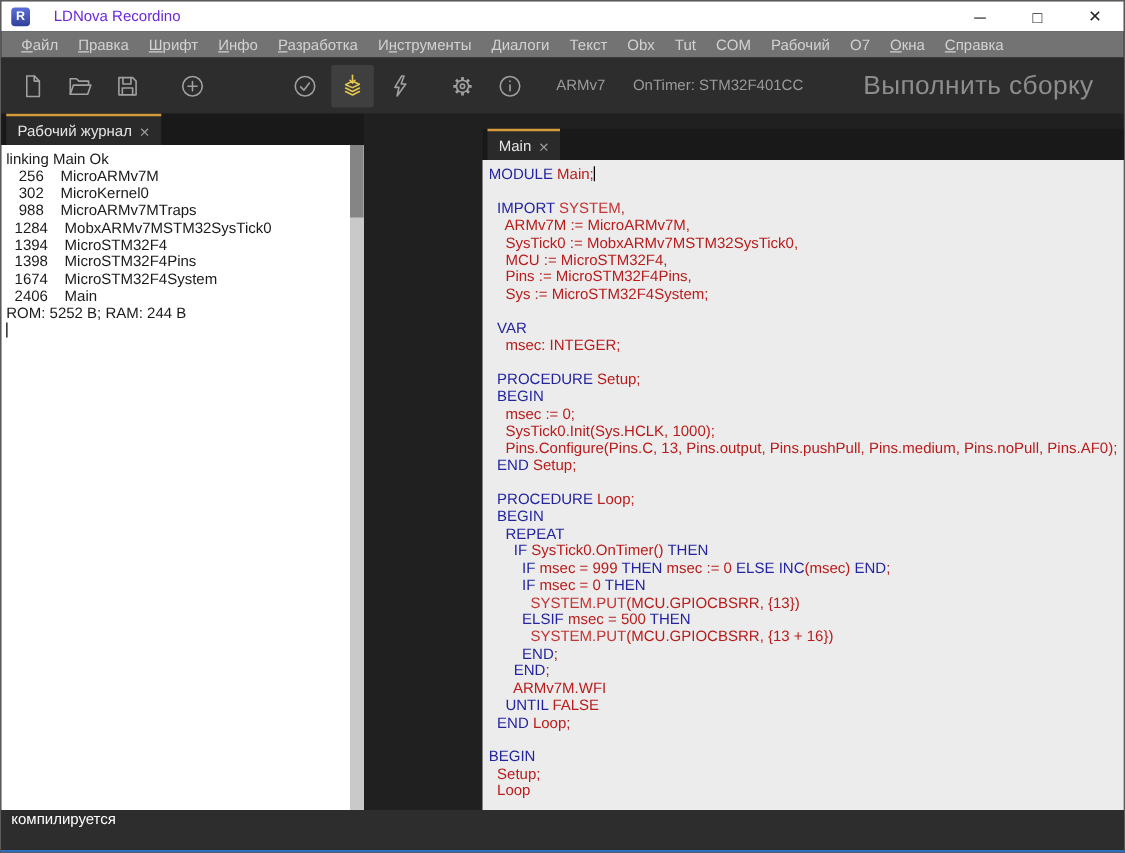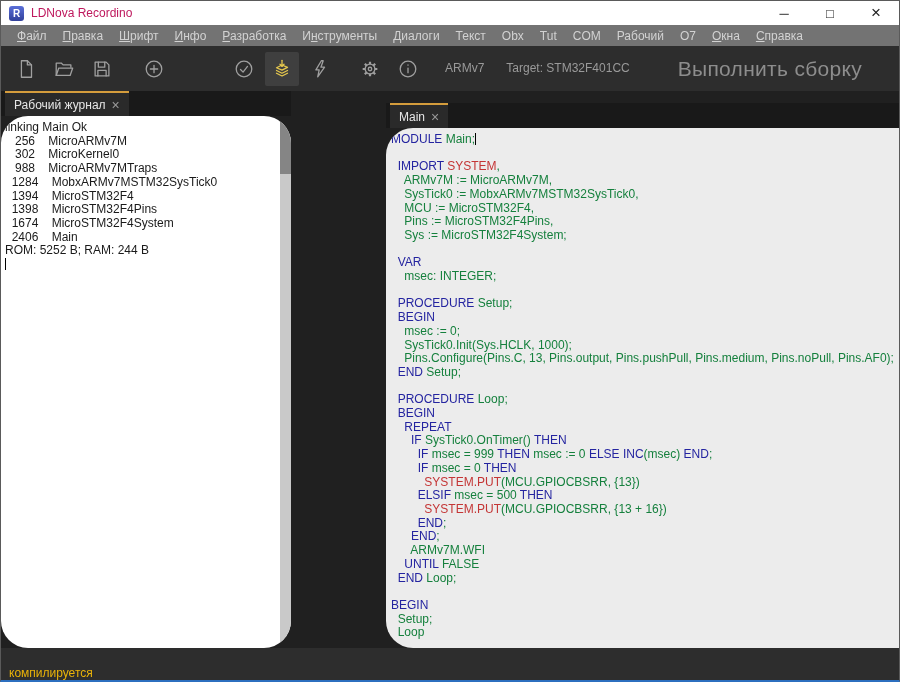--- a/index.html
+++ b/index.html
@@ -8,21 +8,21 @@
   .window {
     width:900px; height:682px; background:#202020;
     border:1px solid #5a5a5a; border-bottom:2px solid #2c6fbf;
     display:flex; flex-direction:column; overflow:hidden;
   }
   
   .titlebar { height:24px; background:#ffffff; display:flex; align-items:center; flex:0 0 auto; }
   .app-icon { width:15px; height:15px; margin-left:8px; border-radius:3px;
     background:linear-gradient(#5a6fd8,#31409a); color:#fff; font-size:10px; font-weight:bold;
     display:flex; align-items:center; justify-content:center; }
-  .win-title { margin-left:7px; font-size:12px; color:#be185d; }
+  .win-title { margin-left:19px; font-size:12px; color:#6d28d9; }
   .win-controls { margin-left:auto; display:flex; height:100%; }
   .win-btn { width:46px; height:100%; display:flex; align-items:center; justify-content:center;
     color:#222; font-size:13px; cursor:default; }
   .win-btn.close { font-size:17px; }
   
   .menubar { height:21px; background:#737373; display:flex; align-items:center; padding-left:8px; flex:0 0 auto; }
   .menu-item { color:#d2d2d2; font-size:12px; padding:0 8px; white-space:nowrap; }
   .menu-item u { text-decoration:underline; }
   
   .toolbar { height:45px; background:#2d2d2d; display:flex; align-items:center; padding-left:6px; flex:0 0 auto; }
@@ -38,39 +38,39 @@
   .content { flex:1 1 auto; display:flex; background:#202020; min-height:0;gap:44px; }
   .pane { display:flex; flex-direction:column; min-height:0; }
   .left-pane { width:290px; flex:0 0 auto; }
   .pane-gap { width:7px; flex:0 0 auto; }
   .editor-pane { width:578px; flex:0 0 auto;margin-top:12px; }
   .tabstrip { height:25px; background:#191919; display:flex; align-items:flex-end; padding-left:4px; flex:0 0 auto; }
   .tab { height:25px; background:#2a2a2a; border-top:2px solid var(--accent-amber);
     display:flex; align-items:center; padding:0 9px; }
   .tab-label { color:#e6e6e6; font-size:12px; white-space:nowrap; }
   .tab-close { color:#9a9a9a; font-size:14px; margin-left:6px; }
-  .pane-body { position:relative; flex:1 1 auto; overflow:hidden;border-radius:27px; }
+  .pane-body { position:relative; flex:1 1 auto; overflow:hidden; }
   .log-body { background:#ffffff; }
   .code-body { background:#ececec; }
   .text-block { font-size:12px; line-height:13.7px; white-space:pre; padding:5px 14px 0 4px; color:#1a1a1a; }
   .code-block { padding-left:5px; }
   .t-line { white-space:pre; }
   .seg-k { color:var(--kw); }
-  .seg-p { color:#15803d;text-align:right; }
+  .seg-p { color:#b91c1c;text-align:right; }
   .seg-s { color:var(--sys); }
   .caret { display:inline-block; width:1px; height:12px; background:#000; vertical-align:-2px; }
   .scrollbar { position:absolute; top:0; right:0; bottom:0; width:11px; }
   .log-scroll { background:#c9c9c9; }
   .code-scroll { background:#dedede; }
   .scroll-thumb { position:absolute; left:0; right:0; top:0; background:#858585; }
   .log-scroll .scroll-thumb { height:58px; }
   .code-scroll .scroll-thumb { height:48px; background:#7e7e7e; }
   
-  .statusbar { height:32px; background:#2d2d2d; color:#eab308; font-size:12px;
-    display:flex; align-items:flex-end; padding-left:8px; flex:0 0 auto; }
+  .statusbar { height:32px; background:#2d2d2d; color:#ffffff; font-size:12px;
+    display:flex; align-items:flex-start; padding-left:8px; flex:0 0 auto; }
 </style>
 </head>
 <body>
 
 <div class="window">
 
   <div class="titlebar">
     <div class="app-icon">R</div>
     <div class="win-title">LDNova Recordino</div>
     <div class="win-controls">
@@ -156,21 +156,21 @@
     </div>
     <div class="tb-btn">
       <svg width="22" height="22" viewBox="0 0 24 24">
         <circle cx="12" cy="12" r="8.5"></circle>
           <path d="M12 11v5"></path>
           <path d="M12 7.5v.3"></path>
       </svg>
     </div>
     <div class="build-info">
       <div>
-        <span>ARMv7</span><span class="r">Target: STM32F401CC</span>
+        <span>ARMv7</span><span class="r">OnTimer: STM32F401CC</span>
       </div>
     </div>
     <div class="build-action">Выполнить сборку</div>
   </div>
 
   <div class="content">
 
     <div class="pane left-pane">
       <div class="tabstrip">
         <div class="tab">

